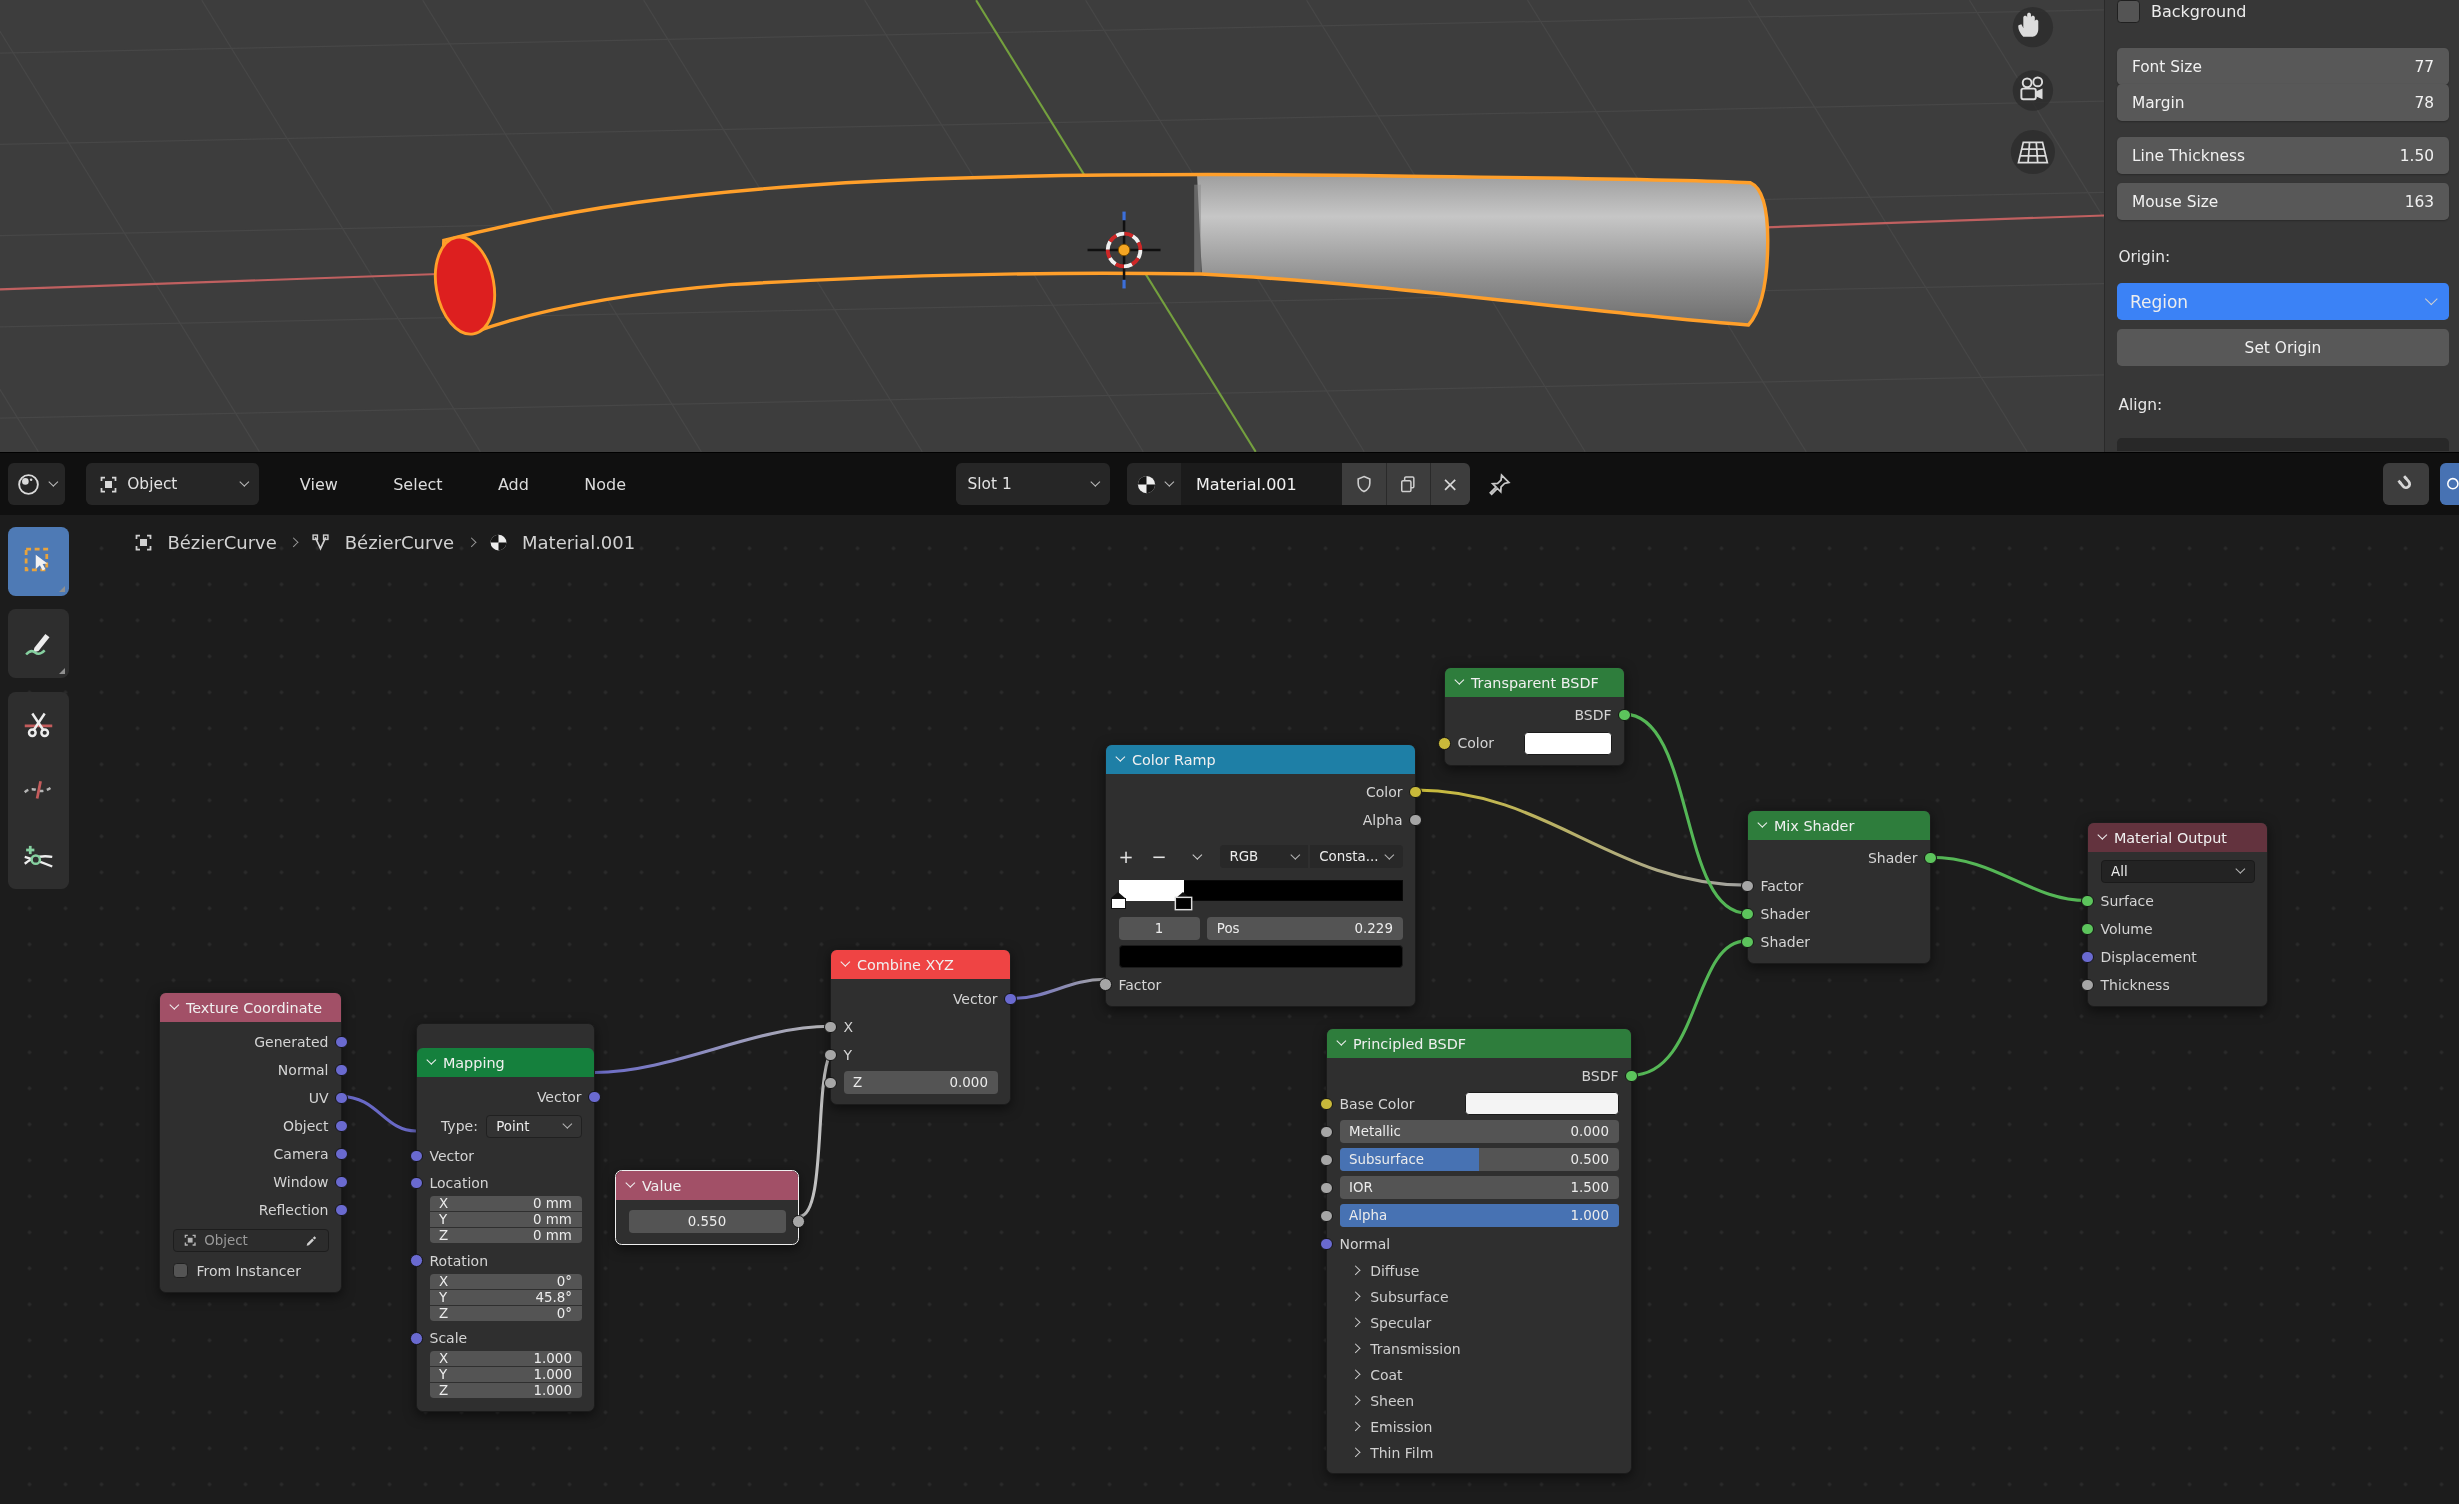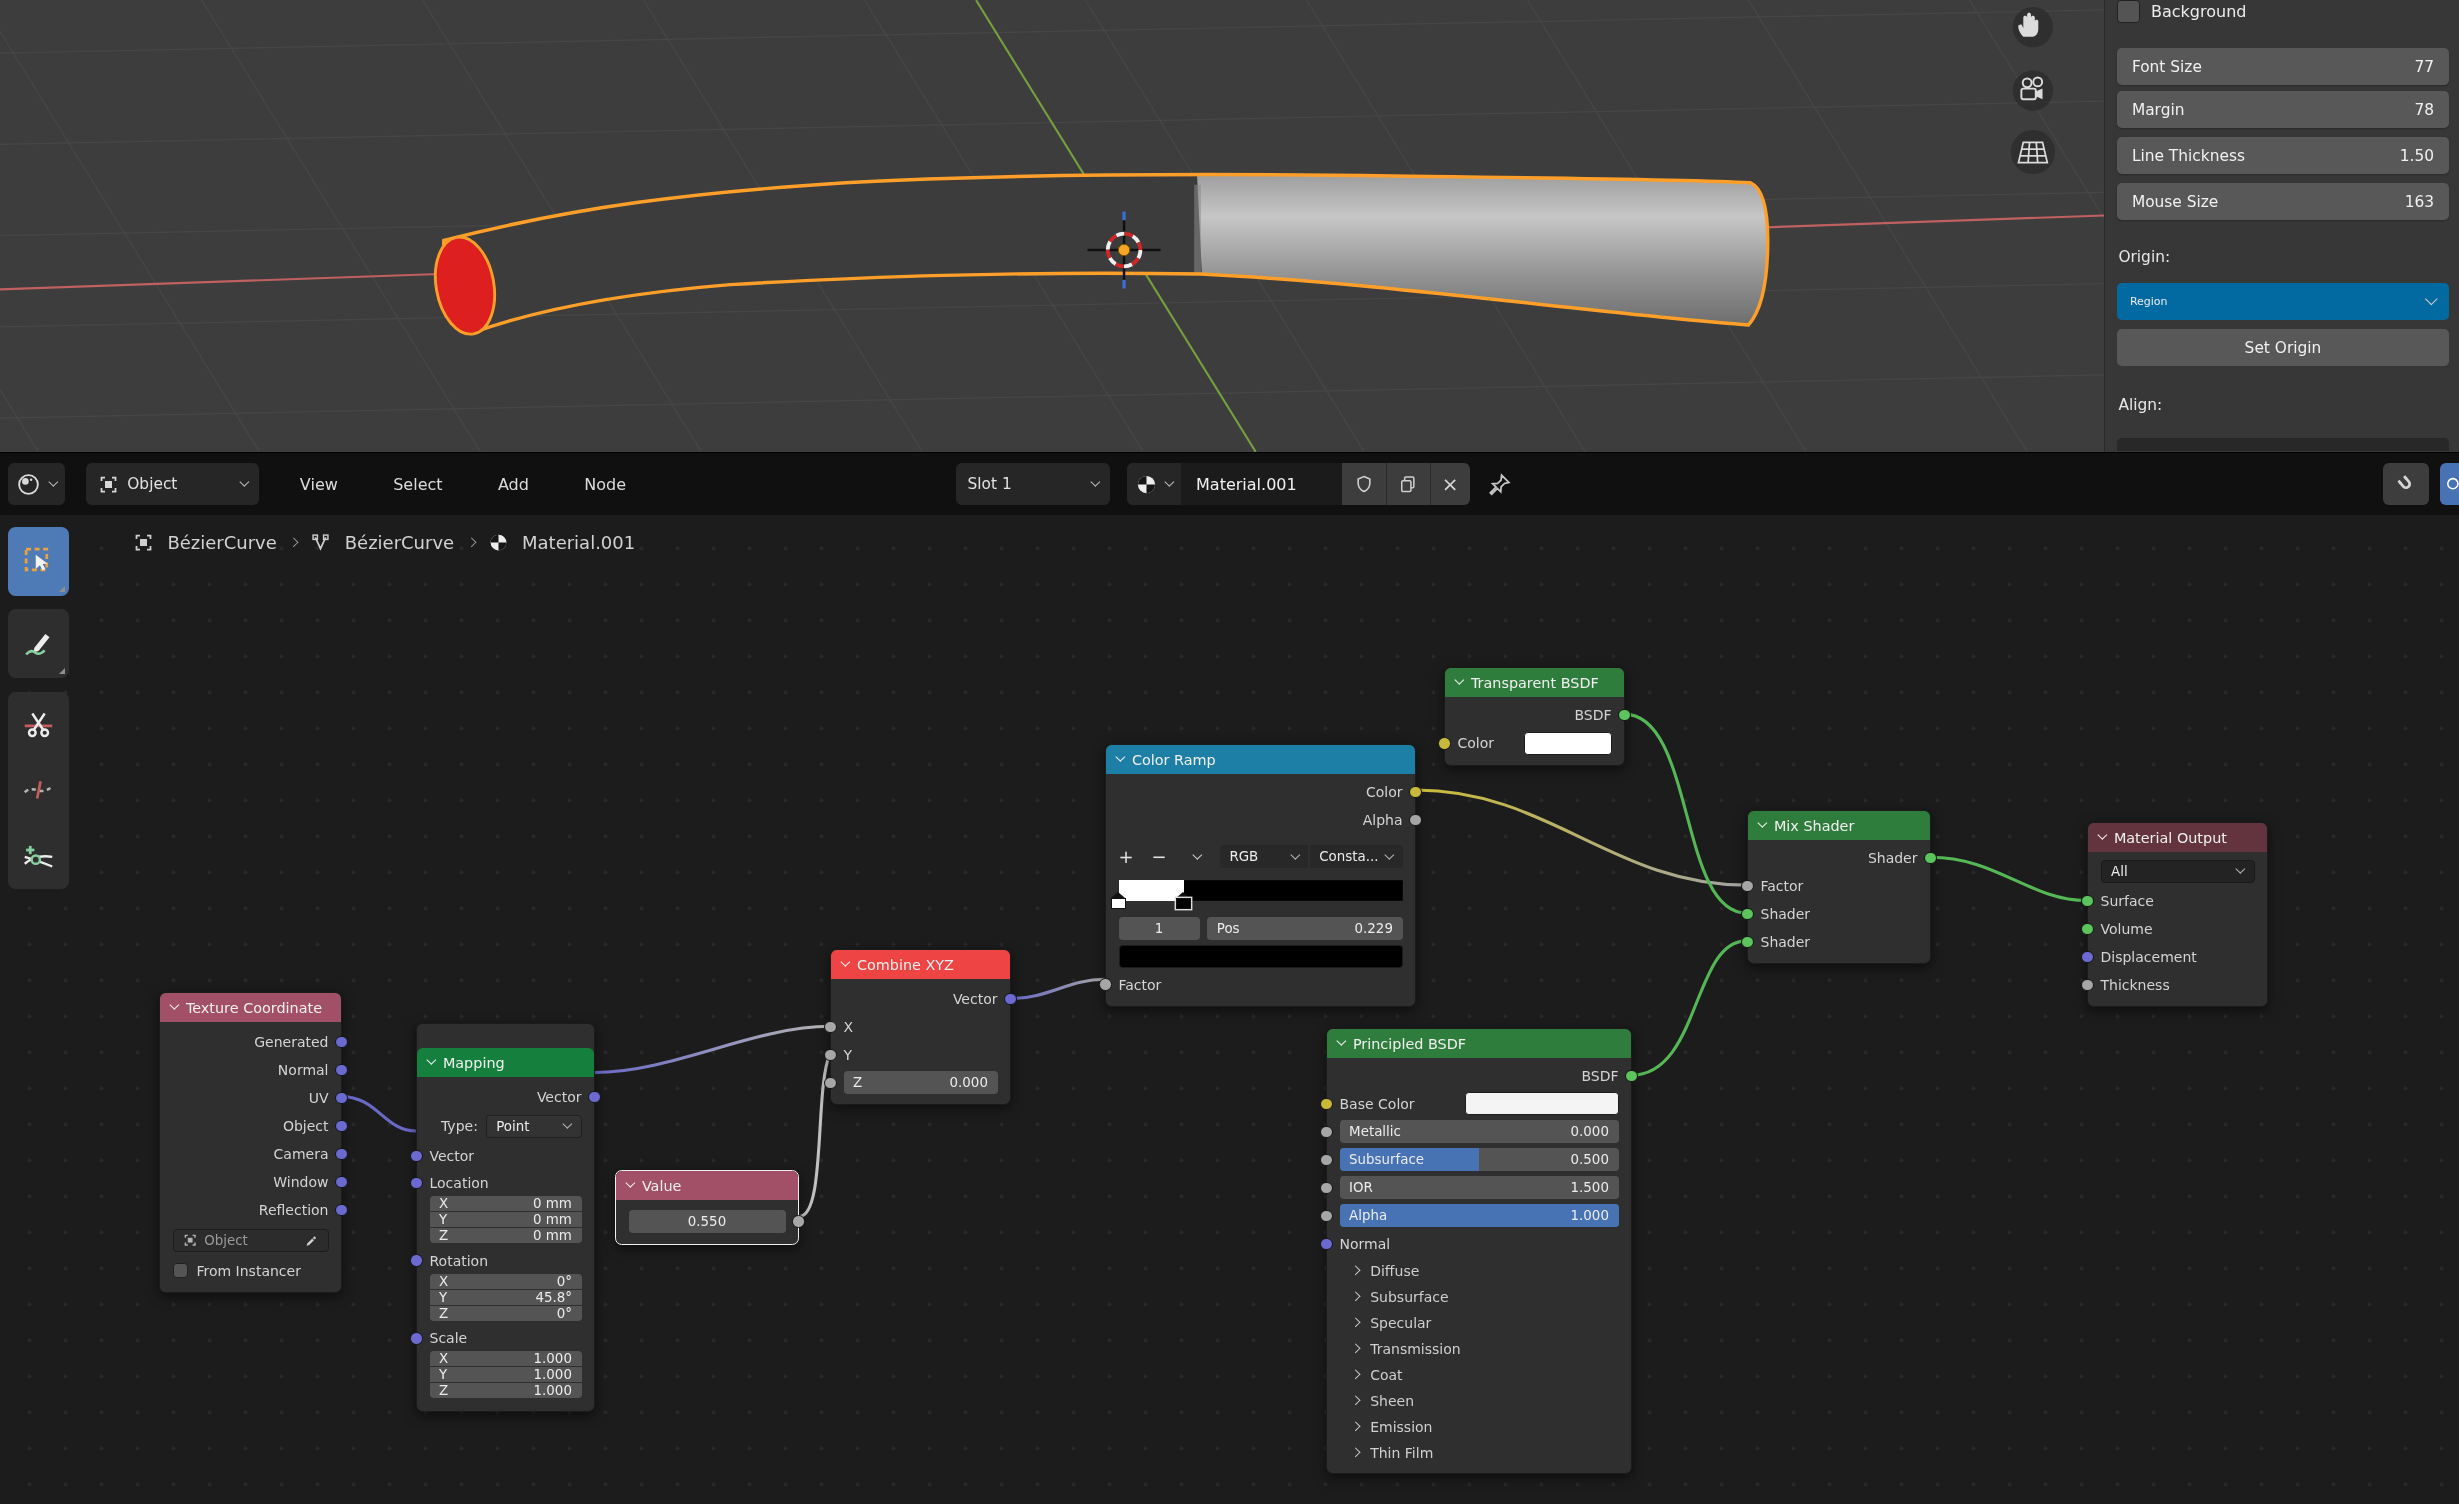--- a/index.html
+++ b/index.html
@@ -11,21 +11,21 @@
   #editor-header { position:absolute; left:0; top:452px; width:2459px; height:63px; background:#101010; border-top:1px solid #000; display:flex; align-items:center; }
   #node-editor { position:absolute; left:0; top:515px; width:2459px; height:990px;
      background-color:#1c1c1c;
      background-image:radial-gradient(circle,#2b2b2b 1.5px, transparent 1.8px);
      background-size:36px 36px; background-position:11.5px 15.4px; overflow:hidden; }
 
   
   .sp-row { position:absolute; left:11.5px; right:9.6px; height:37px; background:#585858; border-radius:4.8px; display:flex; align-items:center; padding:0 15.4px; color:#f1f1f1; font-size:15.4px; box-shadow:0 1px 1.9px rgba(0,0,0,.25);}
   .sp-row .v { margin-left:auto; }
   .sp-label { position:absolute; left:13.4px; color:#e8e8e8; font-size:15.4px; }
-  .sp-drop { position:absolute; left:11.5px; right:9.6px; height:37px; background:#0369a1; border-radius:4.8px; display:flex; align-items:center; padding:0 13.4px; color:#ededed; font-size:11px; }
+  .sp-drop { position:absolute; left:11.5px; right:9.6px; height:37px; background:#3b82f6; border-radius:4.8px; display:flex; align-items:center; padding:0 13.4px; color:#ededed; font-size:17px; }
   .sp-btn { position:absolute; left:11.5px; right:9.6px; height:37px; background:#585858; border-radius:4.8px; display:flex; align-items:center; justify-content:center; color:#f1f1f1; font-size:15.4px; }
   .checkbox { width:23px; height:23px; background:#545454; border:1px solid #202020; border-radius:3.8px; }
 
   
   .chev { display:inline-block; width:8.6px; height:8.6px; border-right:1.9px solid currentColor; border-bottom:1.9px solid currentColor; transform:rotate(45deg) translate(-1.9px,-1.9px); }
   .chev.r { transform:rotate(-45deg); }
   .chev.sm { width:6.7px; height:6.7px; }
 
   
   .hbtn { height:42px; background:#262626; border-radius:5.8px; display:flex; align-items:center; gap:8.6px; padding:0 11.5px; color:#e2e2e2; font-size:15.4px; }
@@ -154,21 +154,21 @@
 
 <div id="side-panel">
   <div style="position:absolute; left:11.5px; top:0px; display:flex; align-items:center; gap:11.5px;">
     <div class="checkbox"></div>
     <span style="color:#ececec; font-size:16px;">Background</span>
   </div>
   <div class="sp-row" style="top:48px;">
       <span>Font Size</span>
       <span class="v">77</span>
     </div>
-  <div class="sp-row" style="top:91px;align-items:center;">
+  <div class="sp-row" style="top:84px;align-items:center;">
       <span>Margin</span>
       <span class="v">78</span>
     </div>
   <div class="sp-row" style="top:137px;">
       <span>Line Thickness</span>
       <span class="v">1.50</span>
     </div>
   <div class="sp-row" style="top:183px;">
       <span>Mouse Size</span>
       <span class="v">163</span>

